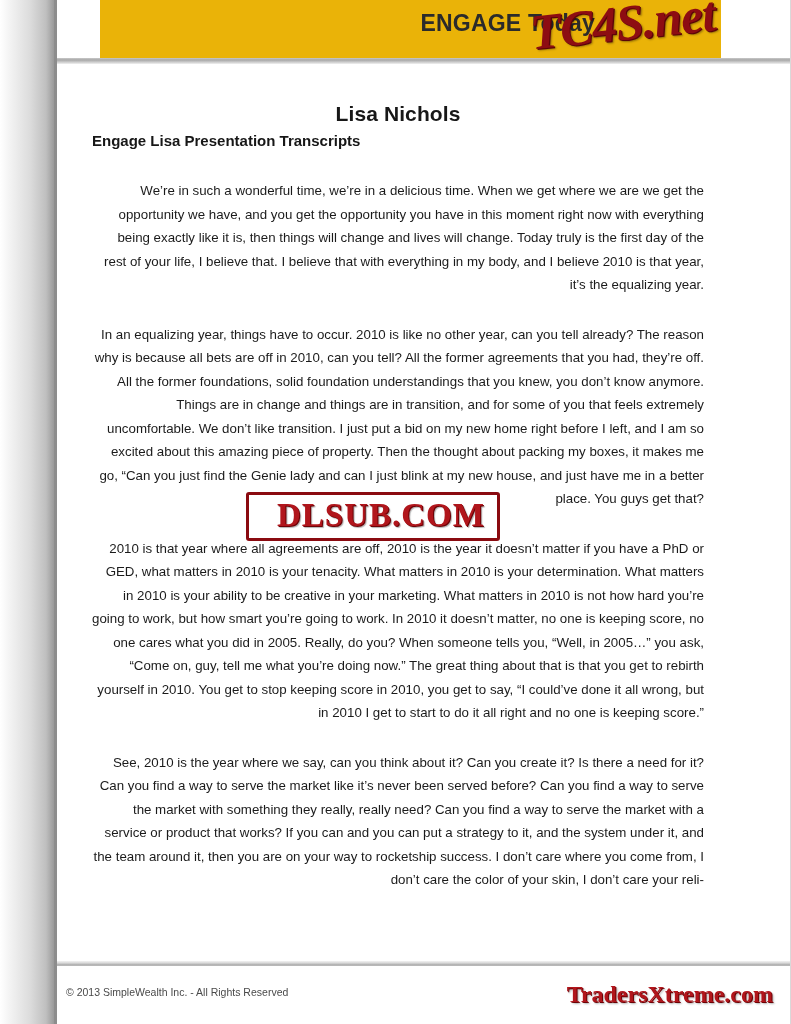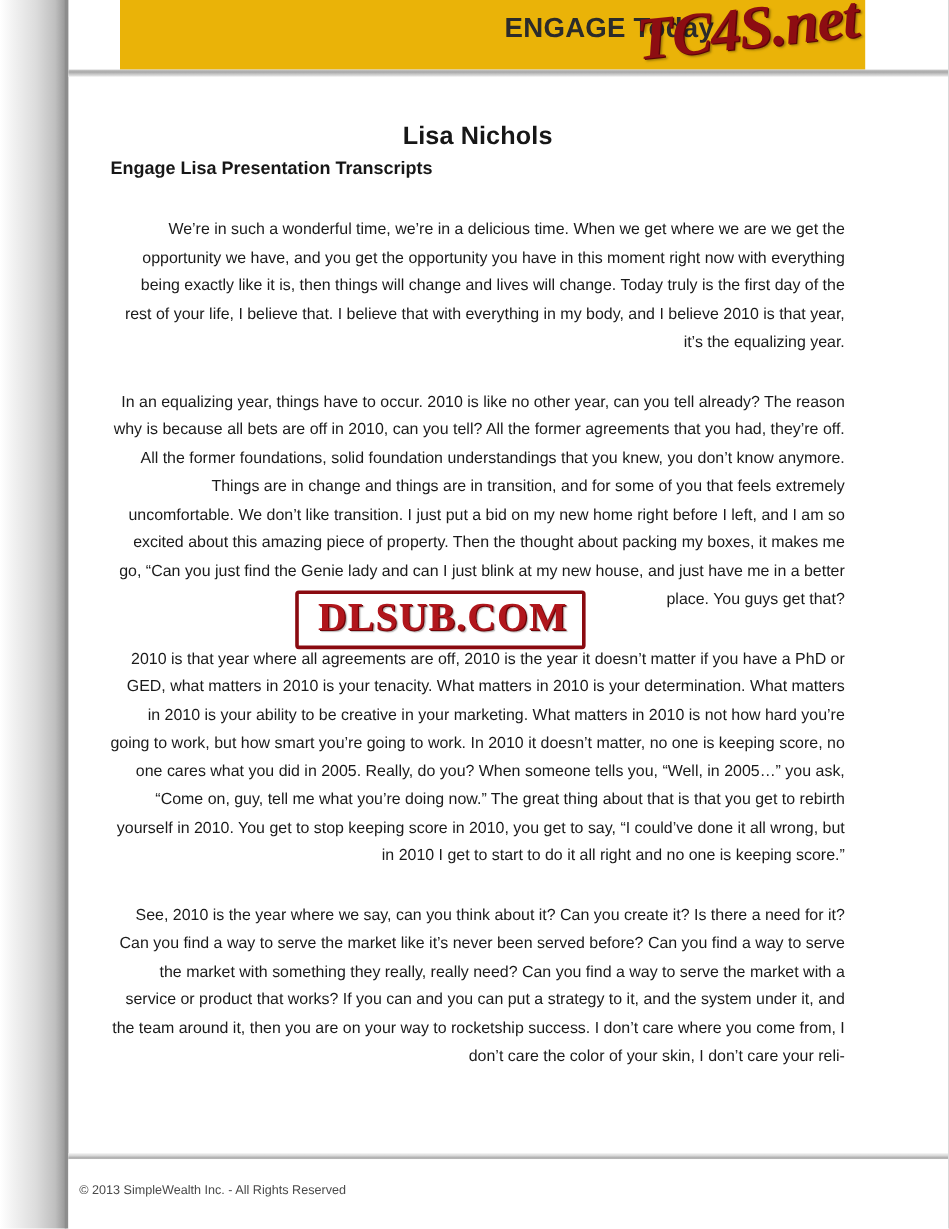--- a/index.html
+++ b/index.html
@@ -102,21 +102,21 @@
   .wm-center {
     position: absolute;
     left: 246px; top: 492px;
     font-family: "Liberation Serif", serif;
     font-size: 33px;
     font-weight: bold;
     color: #b1161c;
     background: #ffffff;
     border: 3px solid #8a0a10;
     border-radius: 3px;
-    padding: 2px 12px 4px 16px;
+    padding: 2px 12px 4px 28px;
     letter-spacing: 1px;
     text-shadow: 1px 1px 0 #6d0206, 2px 2px 1px rgba(0,0,0,.3);
     white-space: nowrap;
   }
 
   
   .footer-rule {
     position: absolute;
     left: 57px; bottom: 58px;
     width: 734px; height: 5px;
@@ -173,15 +173,16 @@
     <p class="para">In an equalizing year, things have to occur. 2010 is like no other year, can you tell already? The reason why is because all bets are off in 2010, can you tell? All the former agreements that you had, they’re off. All the former foundations, solid foundation understandings that you knew, you don’t know anymore. Things are in change and things are in transition, and for some of you that feels extremely uncomfortable. We don’t like transition. I just put a bid on my new home right before I left, and I am so excited about this amazing piece of property. Then the thought about packing my boxes, it makes me go, “Can you just find the Genie lady and can I just blink at my new house, and just have me in a better place. You guys get that?</p>
     <p class="para">2010 is that year where all agreements are off, 2010 is the year it doesn’t matter if you have a PhD or GED, what matters in 2010 is your tenacity. What matters in 2010 is your determination. What matters in 2010 is your ability to be creative in your marketing. What matters in 2010 is not how hard you’re going to work, but how smart you’re going to work. In 2010 it doesn’t matter, no one is keeping score, no one cares what you did in 2005. Really, do you? When someone tells you, “Well, in 2005…” you ask, “Come on, guy, tell me what you’re doing now.” The great thing about that is that you get to rebirth yourself in 2010. You get to stop keeping score in 2010, you get to say, “I could’ve done it all wrong, but in 2010 I get to start to do it all right and no one is keeping score.”</p>
     <p class="para">See, 2010 is the year where we say, can you think about it? Can you create it? Is there a need for it? Can you find a way to serve the market like it’s never been served before? Can you find a way to serve the market with something they really, really need? Can you find a way to serve the market with a service or product that works? If you can and you can put a strategy to it, and the system under it, and the team around it, then you are on your way to rocketship success. I don’t care where you come from, I don’t care the color of your skin, I don’t care your reli-</p>
   </div>
 
   <div class="wm-center">DLSUB.COM</div>
 
   <div class="footer-rule"></div>
   <div class="footer-band"></div>
   <div class="copyright">© 2013 SimpleWealth Inc. - All Rights Reserved</div>
+  <div class="wm-footer">TradersXtreme.com</div>
 
   <div class="page-border-right"></div>
 </div>
 
 </body></html>

